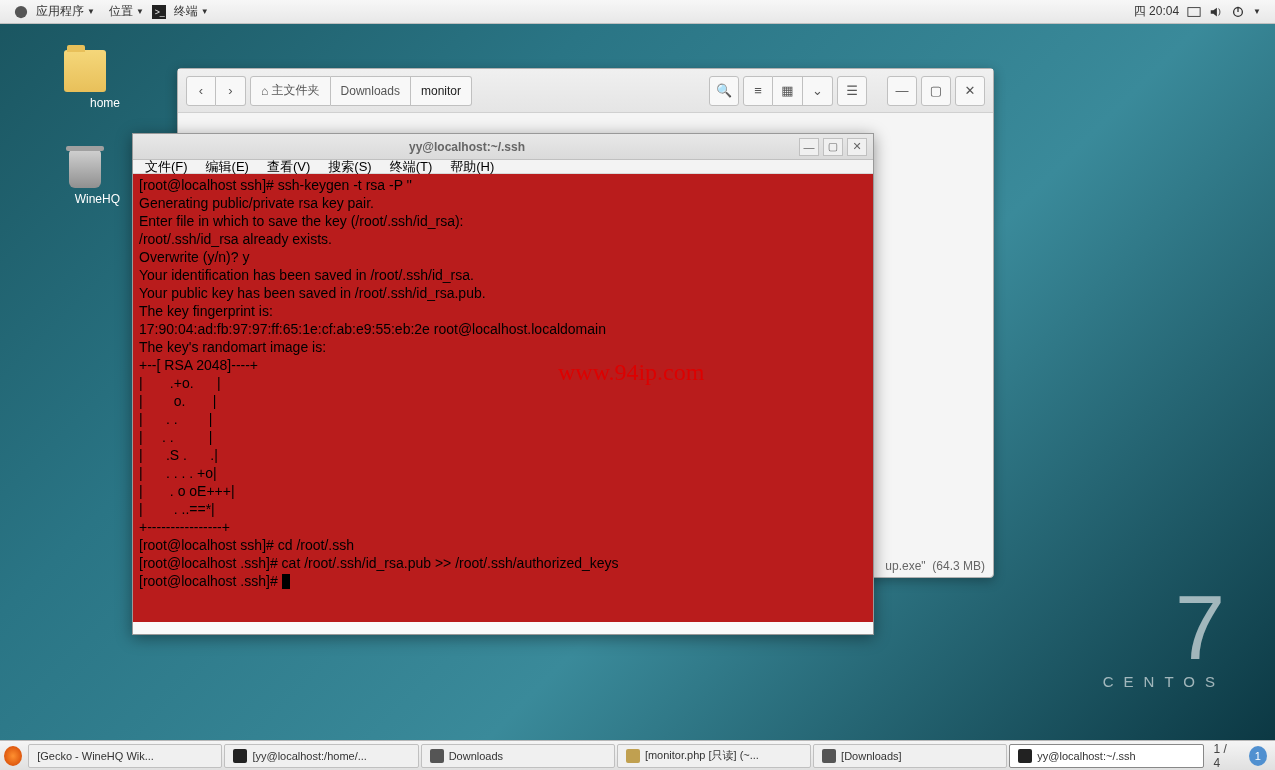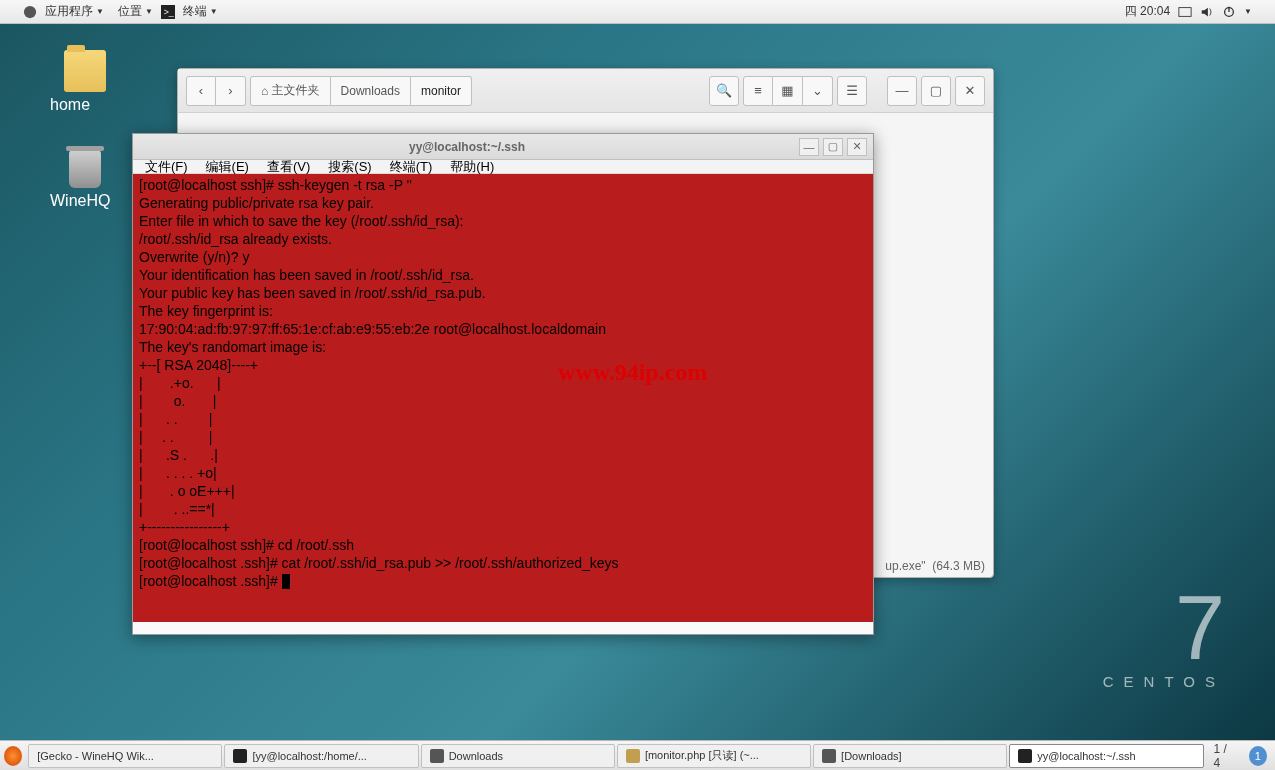--- a/index.html
+++ b/index.html
@@ -1,25 +1,25 @@
 <!DOCTYPE html>
 <html><head>
 <meta charset="utf-8">
 <style>
 * { box-sizing: border-box; margin: 0; padding: 0; font-family: sans-serif; }
 body { width: 1275px; height: 770px; overflow: hidden; background: linear-gradient(135deg, #1a5560 0%, #2a7585 30%, #3a8a9a 60%, #0a3540 100%); position: relative; }
 
-.topbar { height: 24px; background: linear-gradient(#f7f7f7, #e8e8e8); border-bottom: 1px solid #c0c0c0; display: flex; align-items: center; padding: 0 23px; font-size: 12px; color: #333; }
+.topbar { height: 24px; background: linear-gradient(#f7f7f7, #e8e8e8); border-bottom: 1px solid #c0c0c0; display: flex; align-items: center; padding: 0 14px; font-size: 12px; color: #333; }
 .topbar .left { display: flex; gap: 2px; align-items: center; }
 .topbar .menuitem { padding: 2px 6px; cursor: pointer; display: flex; align-items: center; gap: 3px; }
 .topbar .right { margin-left: auto; display: flex; align-items: center; gap: 8px; }
 .topbar .icon { width: 14px; height: 14px; display: inline-block; }
 .dropdown-arrow { font-size: 8px; }
 
-.desktop-icon { position: absolute; width: 70px; text-align: left; color: #fff; font-size: 16px; }
+.desktop-icon { position: absolute; width: 70px; text-align: right; color: #fff; font-size: 12px; }
 .desktop-icon .iconbox { width: 42px; height: 42px; margin: 0 auto 4px; }
 .folder-icon { background: linear-gradient(#f5d77a, #e8c05a); border-radius: 3px; position: relative; }
 .folder-icon::before { content:''; position: absolute; top:-5px; left:3px; width:18px; height:7px; background:#e8c05a; border-radius:2px 2px 0 0; }
 .trash-icon { background: linear-gradient(#d0d0d0, #909090); border-radius: 4px 4px 6px 6px; width: 32px; height: 38px; margin: 0 auto 4px; position: relative; }
 .trash-icon::before { content:''; position:absolute; top:-4px; left:-3px; width:38px; height:5px; background:#a0a0a0; border-radius:2px; }
 
 .filemgr { position: absolute; top: 68px; left: 177px; width: 817px; height: 510px; background: #f5f5f5; border: 1px solid #b0b0b0; border-radius: 4px; box-shadow: 0 3px 12px rgba(0,0,0,0.3); }
 .filemgr-toolbar { height: 44px; border-bottom: 1px solid #d0d0d0; display: flex; align-items: center; padding: 0 8px; gap: 4px; background: linear-gradient(#f0f0f0, #e5e5e5); }
 .fm-btn { width: 30px; height: 30px; border: 1px solid #c0c0c0; background: #f8f8f8; border-radius: 3px; display: flex; align-items: center; justify-content: center; font-size: 13px; color: #555; cursor: pointer; }
 .fm-btn-group { display: flex; }
@@ -35,21 +35,21 @@
 .fm-statusbar { position: absolute; bottom: 4px; right: 8px; font-size: 12px; color: #666; }
 
 .terminal { position: absolute; top: 133px; left: 132px; width: 742px; height: 502px; background: #fafafa; border: 1px solid #999; box-shadow: 0 3px 15px rgba(0,0,0,0.4); }
 .term-title { height: 26px; background: linear-gradient(#e8e8e8, #dadada); border-bottom: 1px solid #c0c0c0; display: flex; align-items: center; padding: 0 6px; font-size: 12px; color: #666; }
 .term-title .title-text { margin: 0 auto; font-weight: bold; }
 .term-title .win-btn { width: 20px; height: 18px; border: 1px solid #c0c0c0; background: #f0f0f0; margin-left: 4px; display: flex; align-items: center; justify-content: center; font-size: 11px; cursor: pointer; }
 .term-menubar { height: 14px; display: flex; align-items: center; padding: 0 4px; gap: 2px; font-size: 13px; border-bottom: 1px solid #d8d8d8; background: #f3f3f3; }
 .term-menubar .mitem { padding: 2px 8px; cursor: pointer; }
 .term-body { padding: 2px 6px; font-family: "DejaVu Sans Mono", monospace; font-size: 14px; line-height: 18px; color: #000; white-space: pre; background: #b91c1c; height: calc(100% - 52px); overflow: hidden; }
 .cursor { display: inline-block; width: 8px; height: 15px; background: #000; vertical-align: text-bottom; }
-.watermark { position: absolute; top: 225px; left: 425px; font-family: serif; font-size: 24px; color: #d00; font-weight: bold; z-index: 5; }
+.watermark { position: absolute; top: 225px; left: 425px; font-family: serif; font-size: 24px; color: #d00; font-weight: normal; z-index: 5; }
 
 .centos-brand { position: absolute; bottom: 80px; right: 50px; color: rgba(255,255,255,0.6); text-align: right; }
 .centos-brand .big { font-size: 90px; font-weight: 200; line-height: 1; }
 .centos-brand .word { font-size: 15px; letter-spacing: 10px; }
 
 .taskbar { position: absolute; bottom: 0; left: 0; right: 0; height: 30px; background: linear-gradient(#f5f5f5, #e0e0e0); border-top: 1px solid #b8b8b8; display: flex; align-items: center; padding: 0 4px; gap: 2px; }
 .task-item { height: 24px; display: flex; align-items: center; gap: 5px; padding: 0 8px; border: 1px solid #c0c0c0; background: #f0f0f0; border-radius: 2px; font-size: 11px; color: #333; cursor: pointer; width: 212px; overflow: hidden; white-space: nowrap; }
 .task-item.active { background: #fff; border-color: #888; }
 .task-icon { width: 14px; height: 14px; flex-shrink: 0; background: #888; border-radius: 2px; }
 .task-icon.term { background: #222; }

